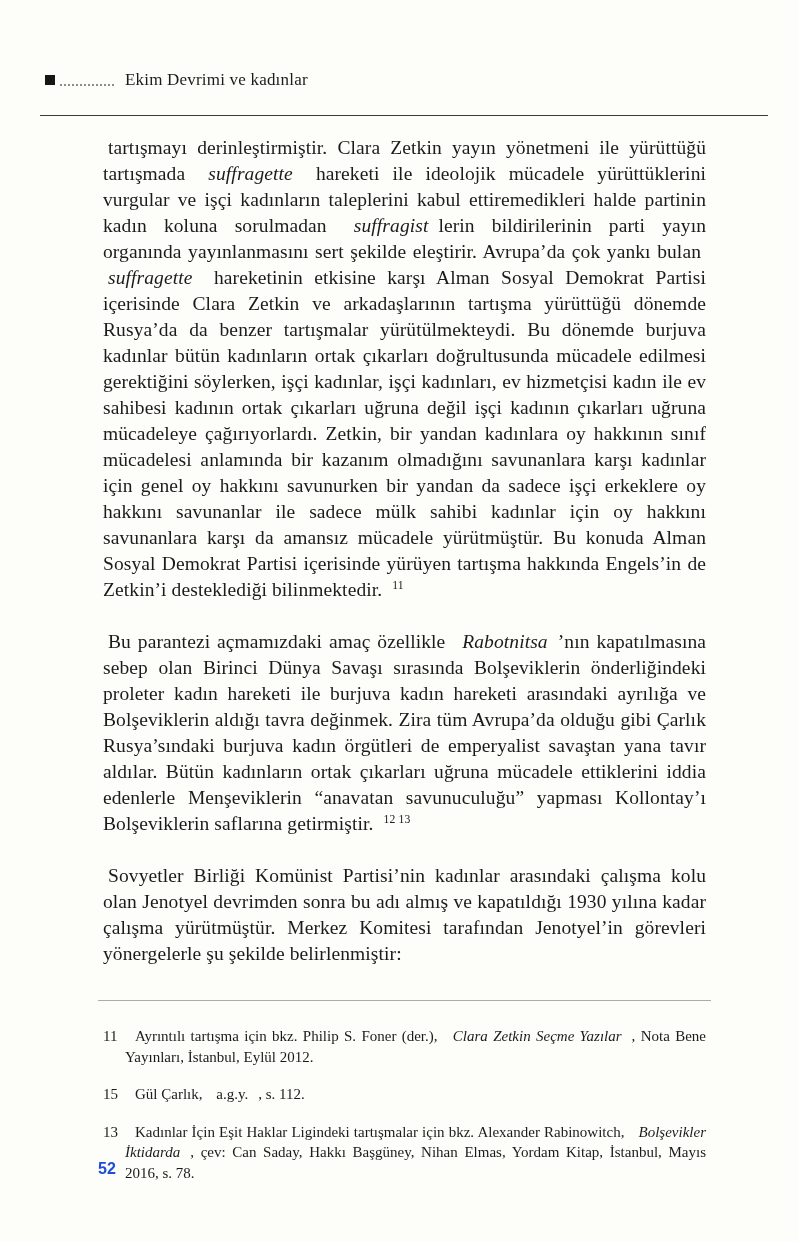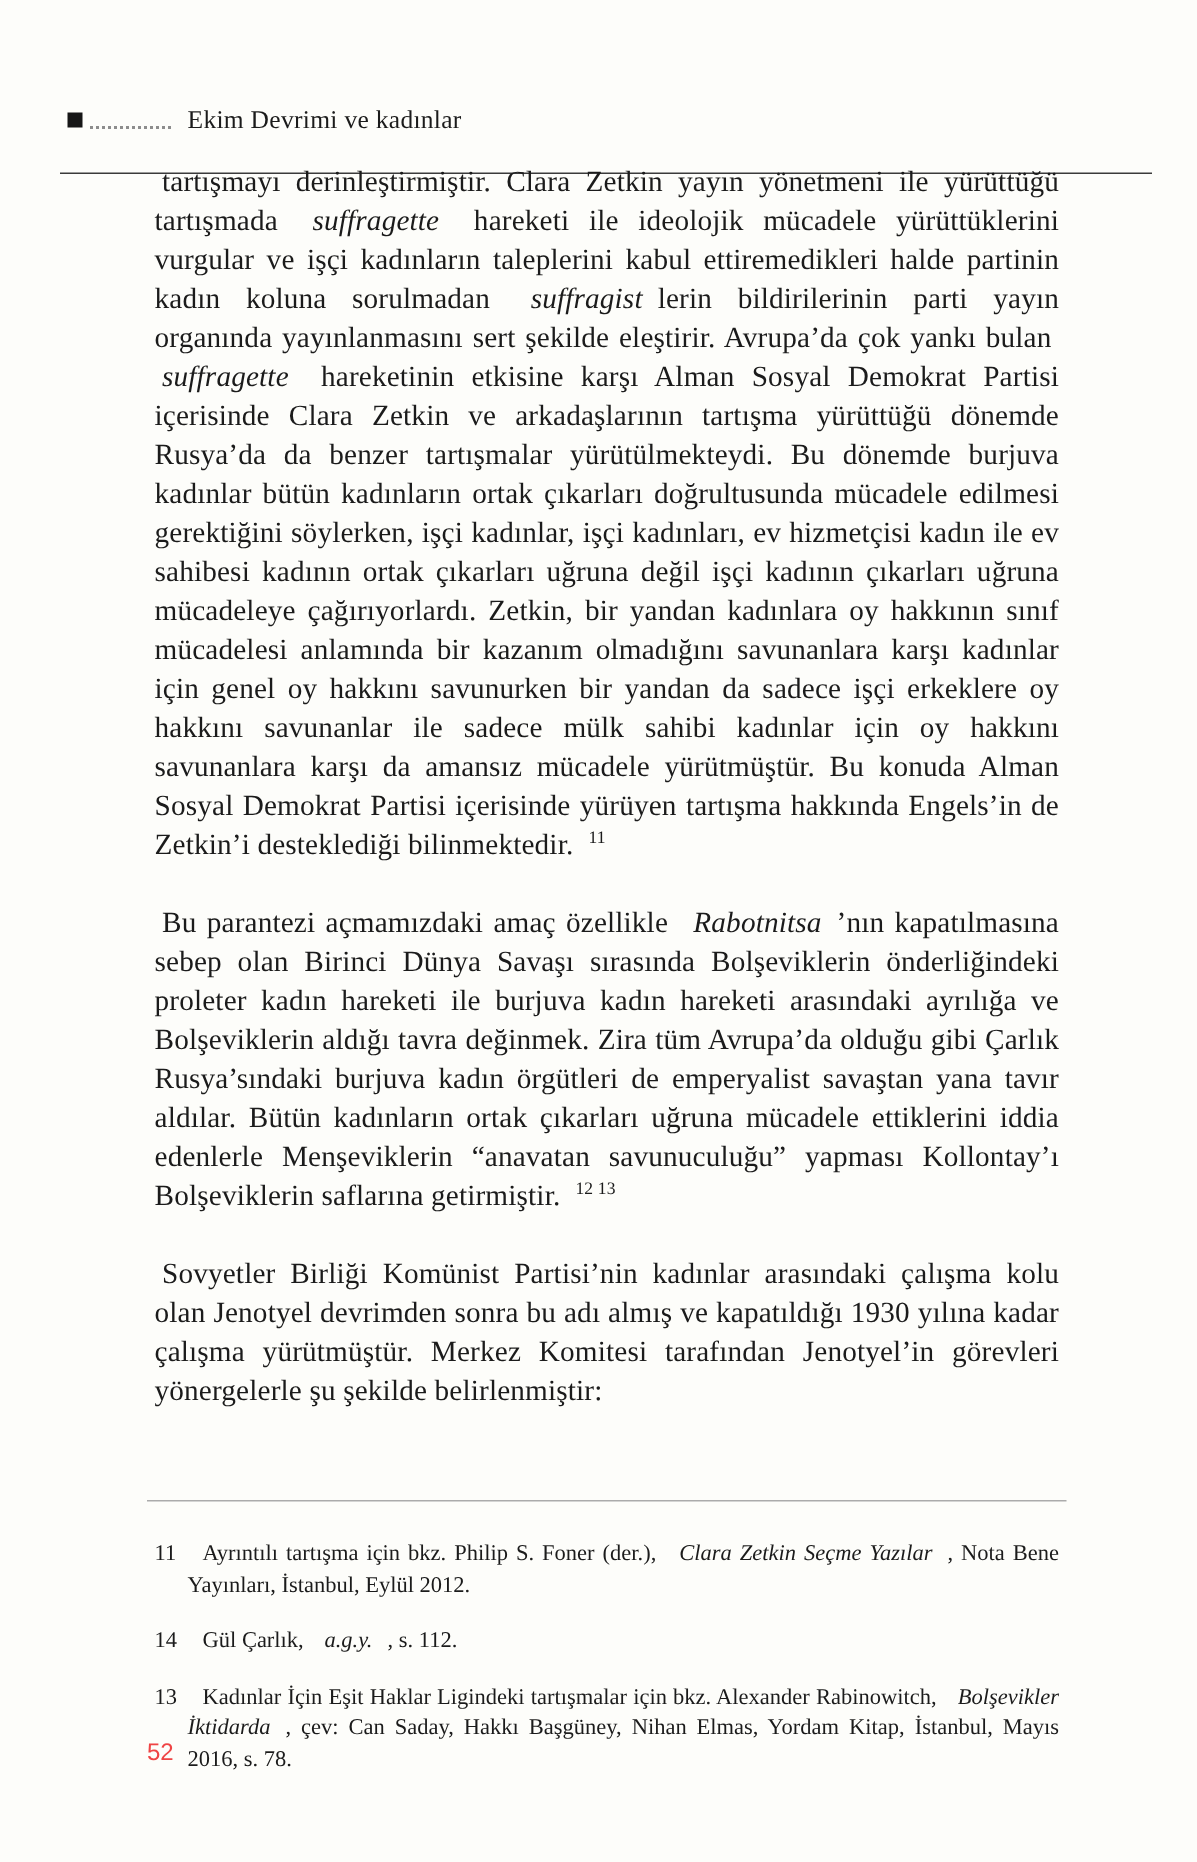--- a/index.html
+++ b/index.html
@@ -25,20 +25,21 @@
   .header-title { font-size: 17px; letter-spacing: 0.2px; white-space: nowrap; }
   .header-rule { border-bottom: 1.4px solid #3a3a3a; margin-top: 5px; }
 
   
   .content { position: absolute; left: 88px; width: 623px; top: 94px; }
   .para {
     font-size: 19.5px;
     line-height: 26px;
     text-align: justify;
     letter-spacing: 0.1px;
+    margin-top: 26px;
   }
   .para + .para { margin-top: 16px; }
   .section-heading {
     font-size: 19.5px;
     font-style: italic;
     font-weight: 400;
     margin: 17px 0 9px 0;
   }
   sup { font-size: 0.6em; line-height: 0; vertical-align: super; }
 
@@ -48,21 +49,21 @@
     font-size: 15px; line-height: 20.5px;
   }
   .footnote-rule { border-top: 1px solid #ababab; margin-bottom: 10px; }
   .footnote { position: relative; padding-left: 27px; text-align: justify; margin-bottom: 7px; }
   .fn-num { position: absolute; left: 0; top: 0; }
 
   
   .page-number {
     position: absolute; left: 88px; top: 1150px;
     font-family: "Liberation Sans", sans-serif;
-    font-weight: 400; font-size: 16px; color: #ef4444;
+    font-weight: 700; font-size: 16px; color: #1d4ed8;
   }
 </style>
 </head>
 <body>
 
 <div class="page">
 
   <header class="header">
     <div class="header-row">
       <span class="header-square"></span>
@@ -78,22 +79,22 @@
     <p class="para"><span>Sovyetler Birliği Komünist Partisi’nin kadınlar arasındaki çalışma kolu olan Jenotyel devrimden sonra bu adı almış ve kapatıldığı 1930 yılına kadar çalışma yürütmüştür. Merkez Komitesi tarafından Jenotyel’in görevleri yönergelerle şu şekilde belirlenmiştir:</span></p>
   </main>
 
   <footer class="footnotes">
     <div class="footnote-rule"></div>
     <div class="footnote">
       <span class="fn-num">11</span>
       <span class="fn-text"><span>Ayrıntılı tartışma için bkz. Philip S. Foner (der.), </span><span style="font-style: italic;">Clara Zetkin Seçme Yazılar</span><span>, Nota Bene Yayınları, İstanbul, Eylül 2012.</span></span>
     </div>
     <div class="footnote">
-      <span class="fn-num">14</span>
-      <span class="fn-text"><span>Gül Çarlık, </span><span style="font-style: italic;">a.g.y.</span><span>, s. 112.</span></span>
+      <span class="fn-num">15</span>
+      <span class="fn-text"><span>Gül Çarlık, </span><span style="">a.g.y.</span><span>, s. 112.</span></span>
     </div>
     <div class="footnote">
       <span class="fn-num">13</span>
       <span class="fn-text"><span>Kadınlar İçin Eşit Haklar Ligindeki tartışmalar için bkz. Alexander Rabinowitch, </span><span style="font-style: italic;">Bolşevikler İktidarda</span><span>, çev: Can Saday, Hakkı Başgüney, Nihan Elmas, Yordam Kitap, İstanbul, Mayıs 2016, s. 78.</span></span>
     </div>
   </footer>
 
   <div class="page-number">52</div>
 
 </div>

